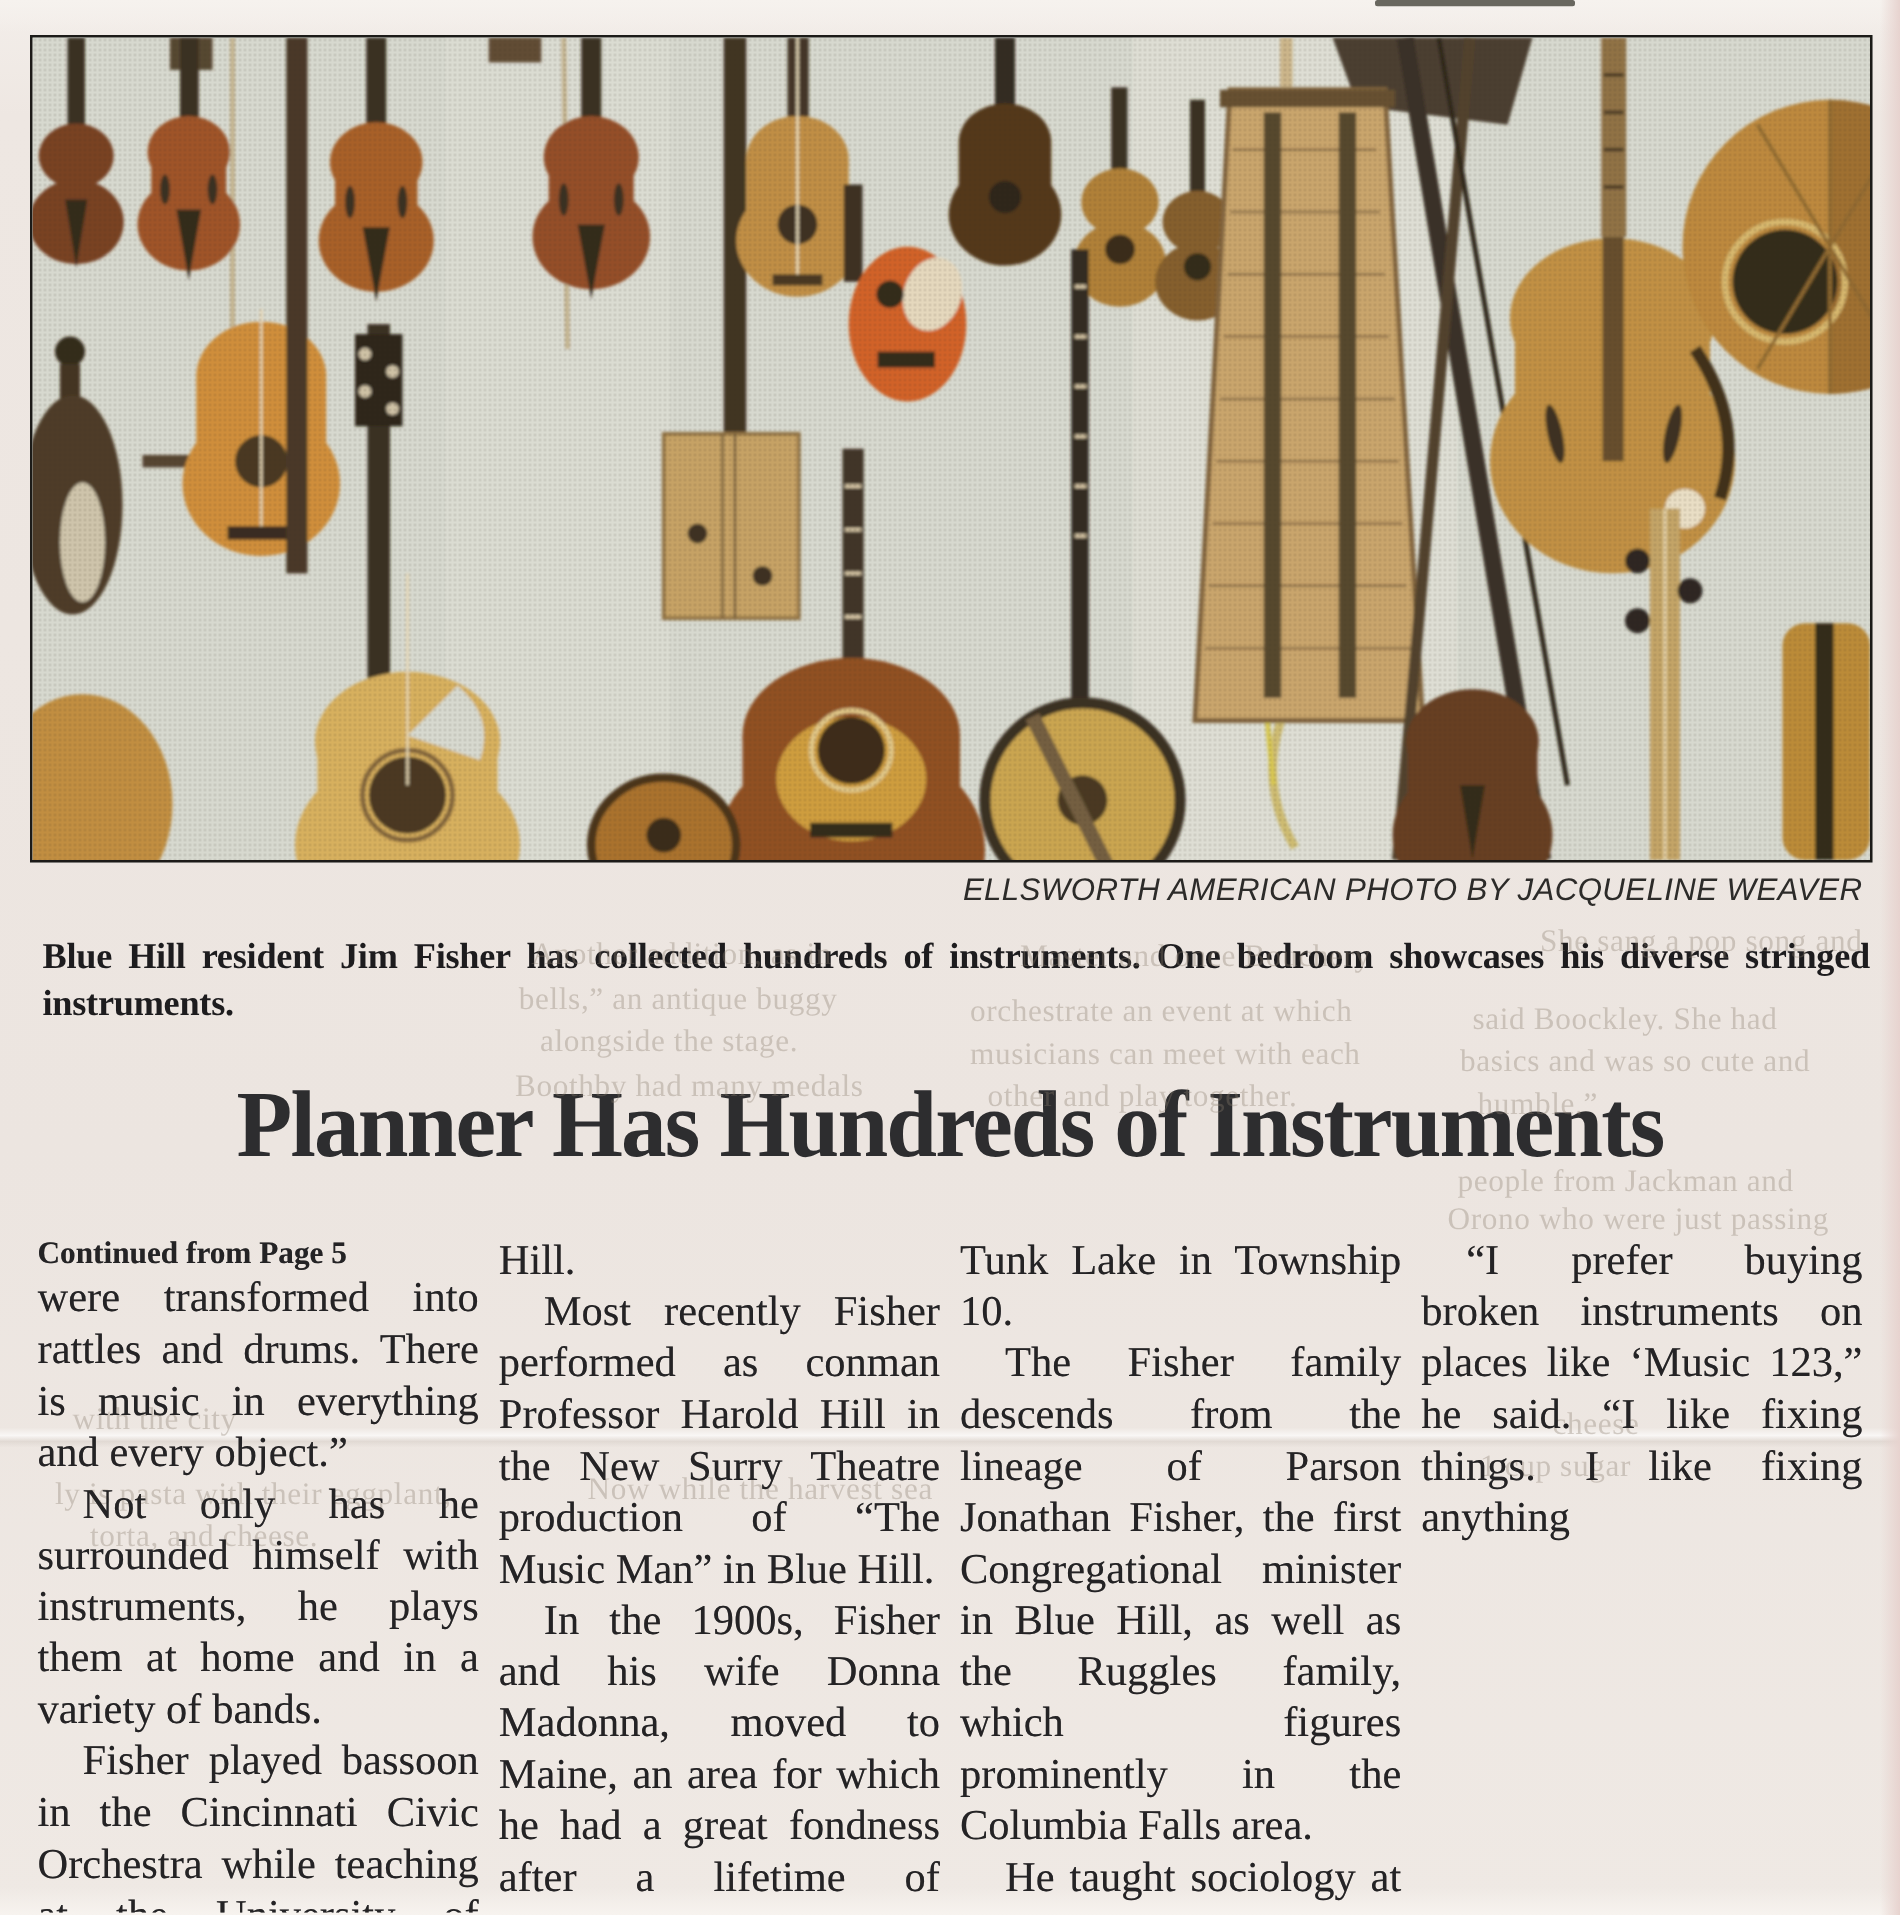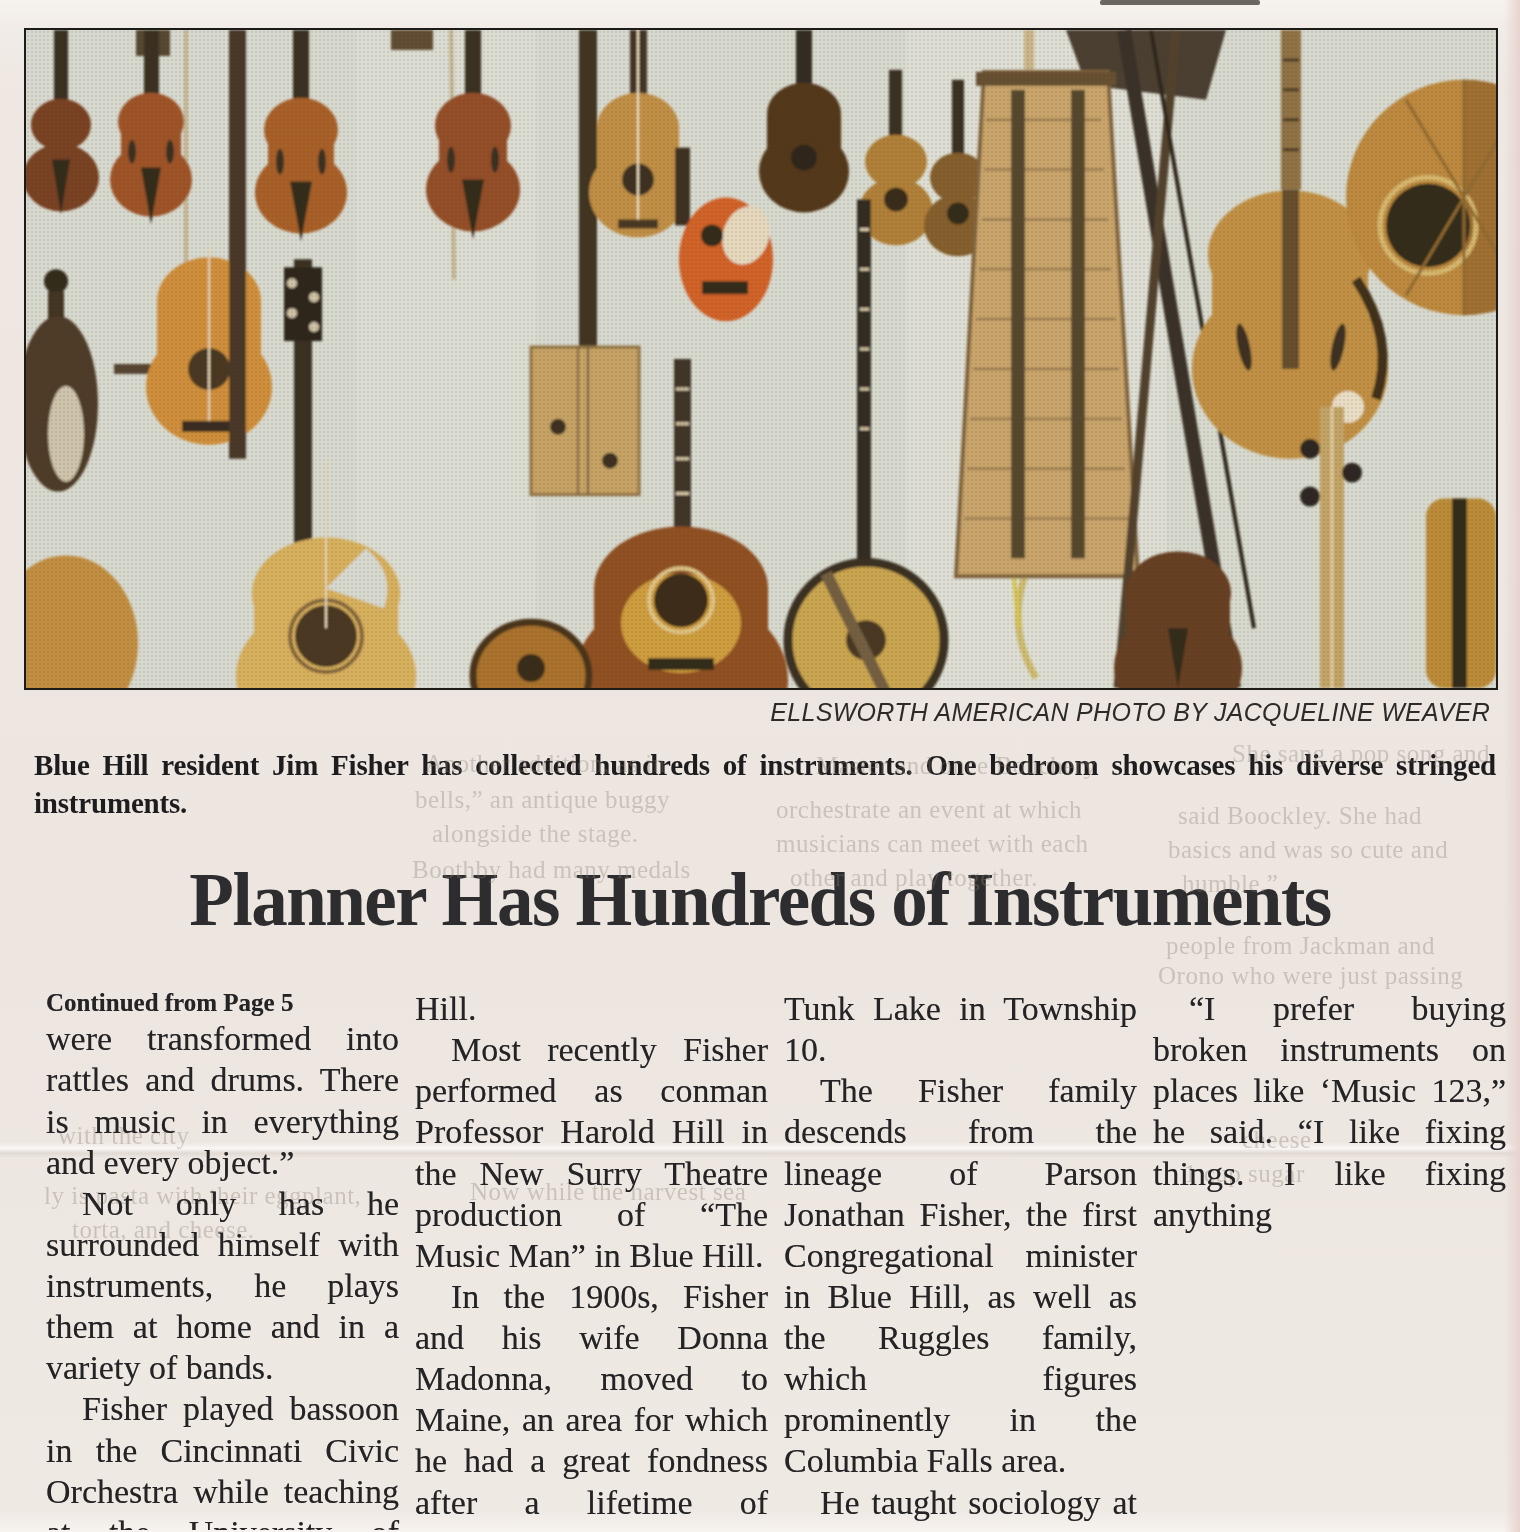--- a/index.html
+++ b/index.html
@@ -27,21 +27,21 @@
 
   .credit{position:absolute;right:30px;top:698px;font-family:"Liberation Sans",sans-serif;
     font-style:italic;font-size:25px;letter-spacing:.3px;color:#2c2b29;}
   .caption{position:absolute;left:34px;top:746px;width:1462px;font-weight:bold;
     font-size:29px;line-height:1.32;color:#1d1c1e;text-align:justify;letter-spacing:-.2px;}
   .headline{position:absolute;left:0;top:858px;width:100%;text-align:center;
     font-weight:bold;font-size:73px;letter-spacing:-1.5px;color:#2d2d2f;
     transform:scaleY(1.04);}
 
   .columns{position:absolute;left:30px;top:988px;width:1460px;height:542px;
-    display:flex;gap:16px;overflow:hidden;z-index:5;margin-left:16px;}
+    display:flex;gap:16px;overflow:hidden;z-index:5;}
   .col{flex:1 1 0;min-width:0;}
   .col p{margin:0;font-size:34px;line-height:1.21;text-align:justify;color:#242325;
     text-shadow:0 0 .4px rgba(30,28,26,.45);}
   .col p.ind{text-indent:36px;}
   .col p.lead{font-weight:bold;font-size:25px;text-align:left;}
 
   .ghost{position:absolute;font-size:25px;color:#8a7d6e;opacity:.34;
     filter:blur(.4px);white-space:nowrap;z-index:1;letter-spacing:.5px;}
 </style>
 </head>

